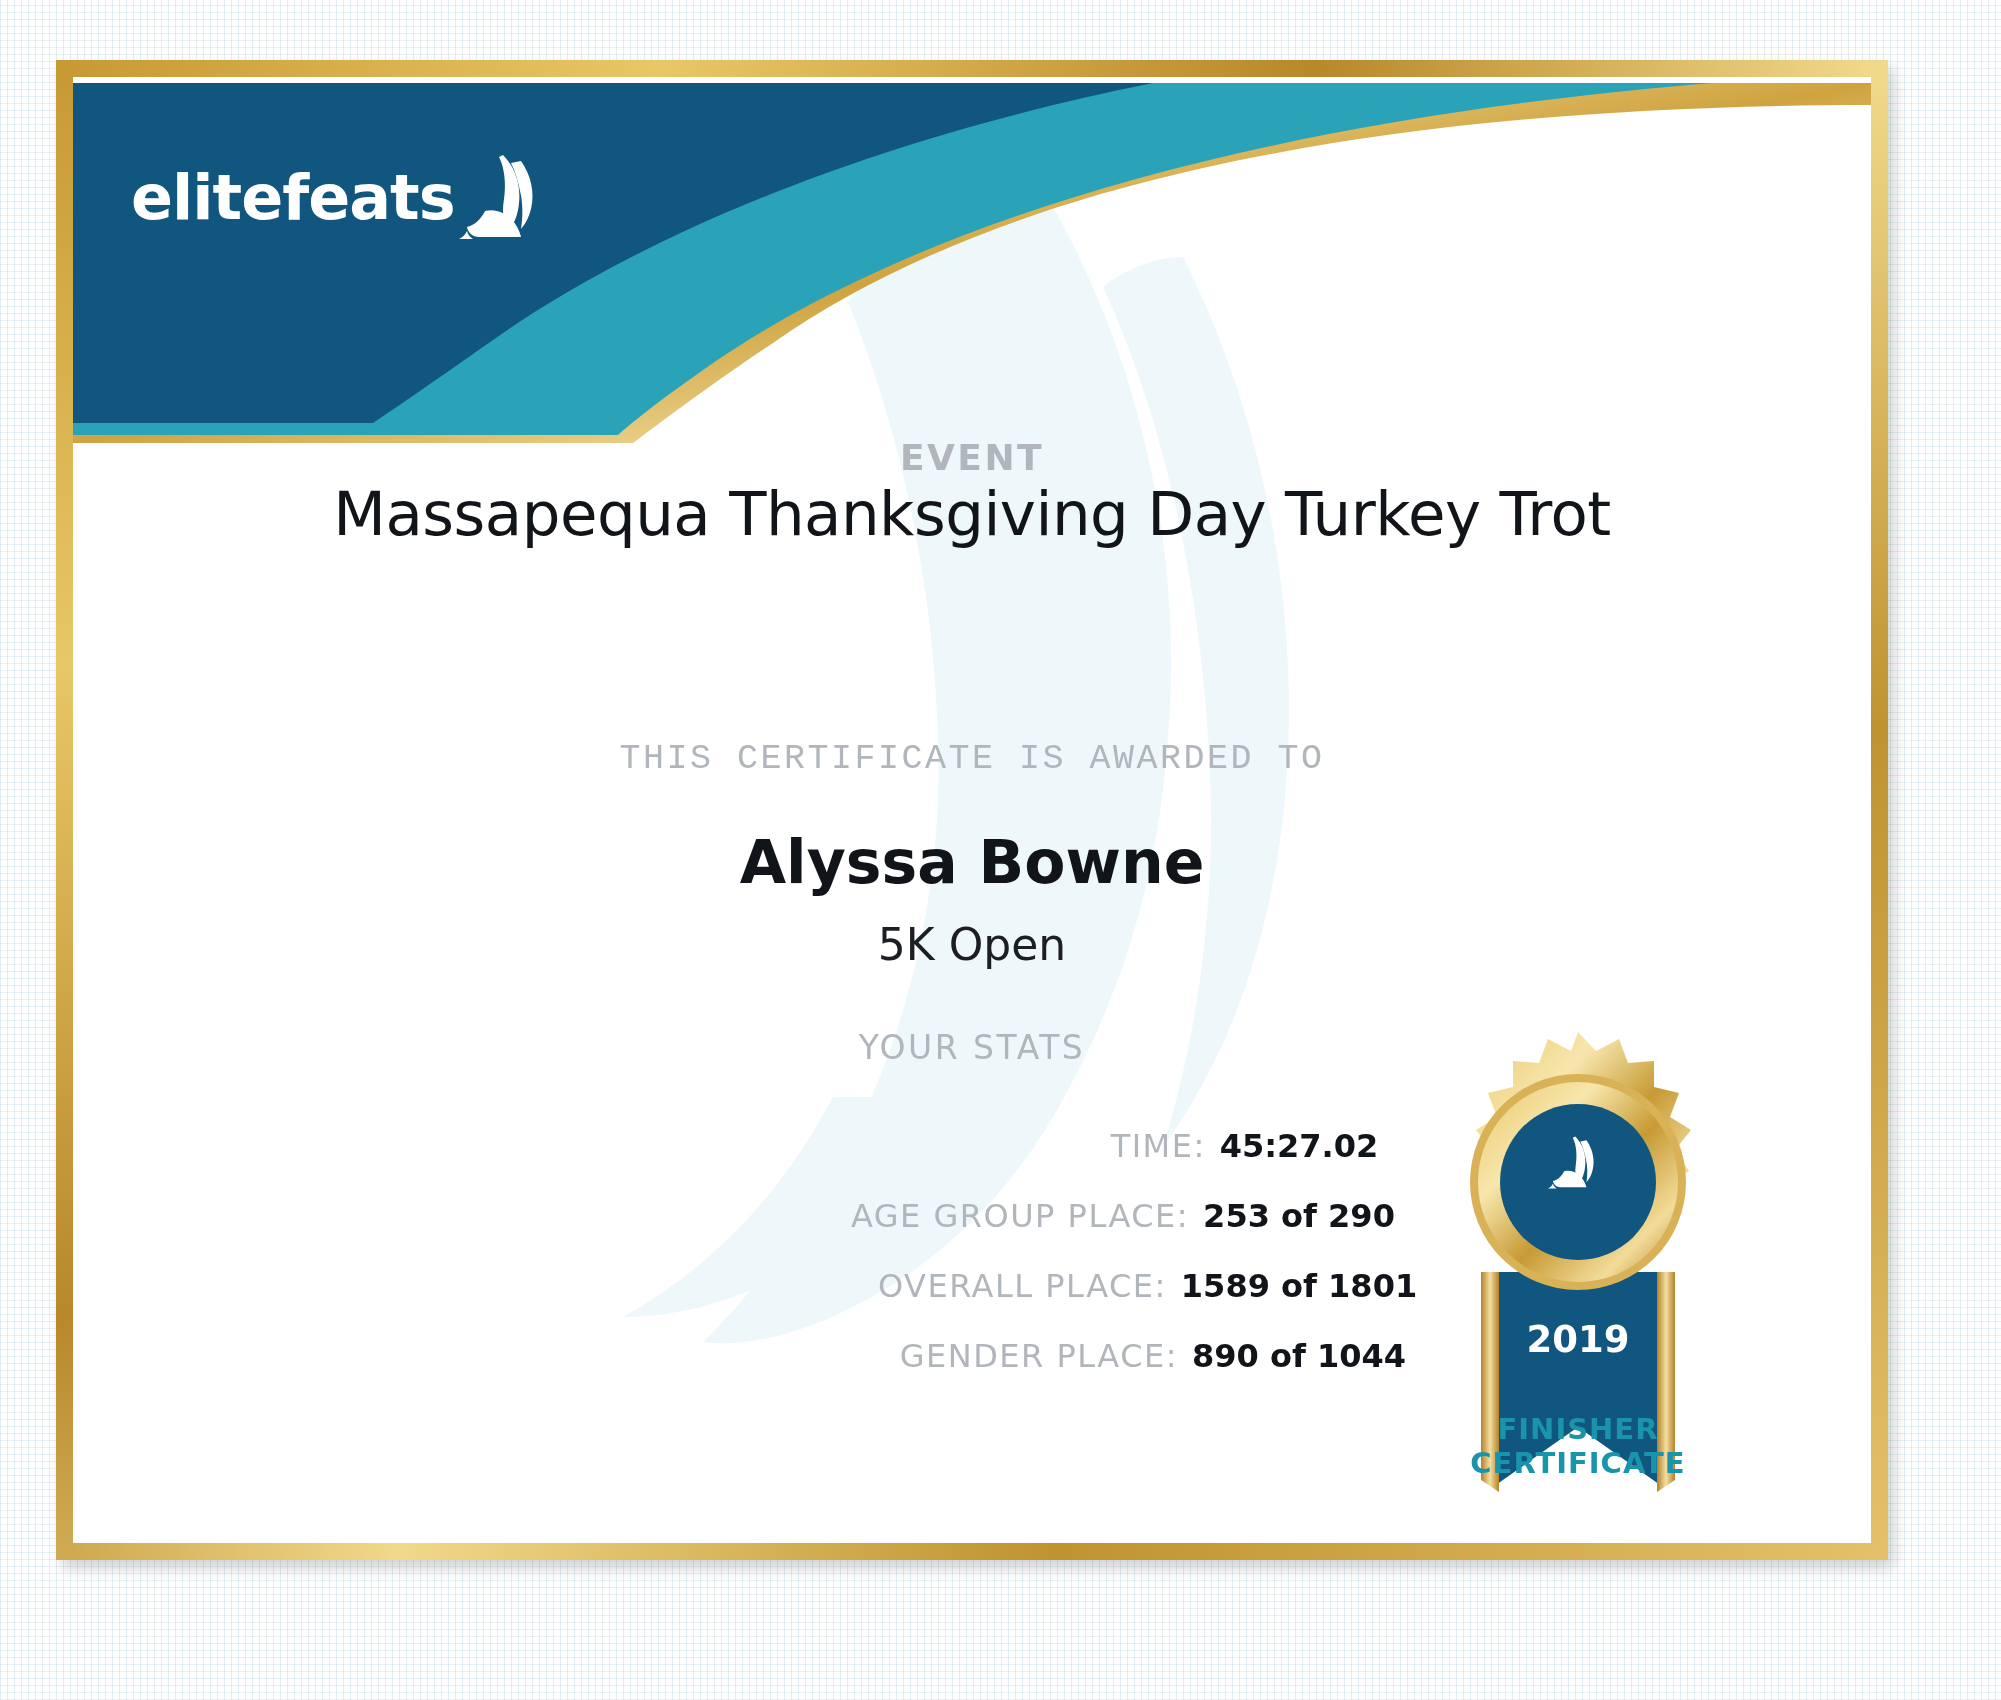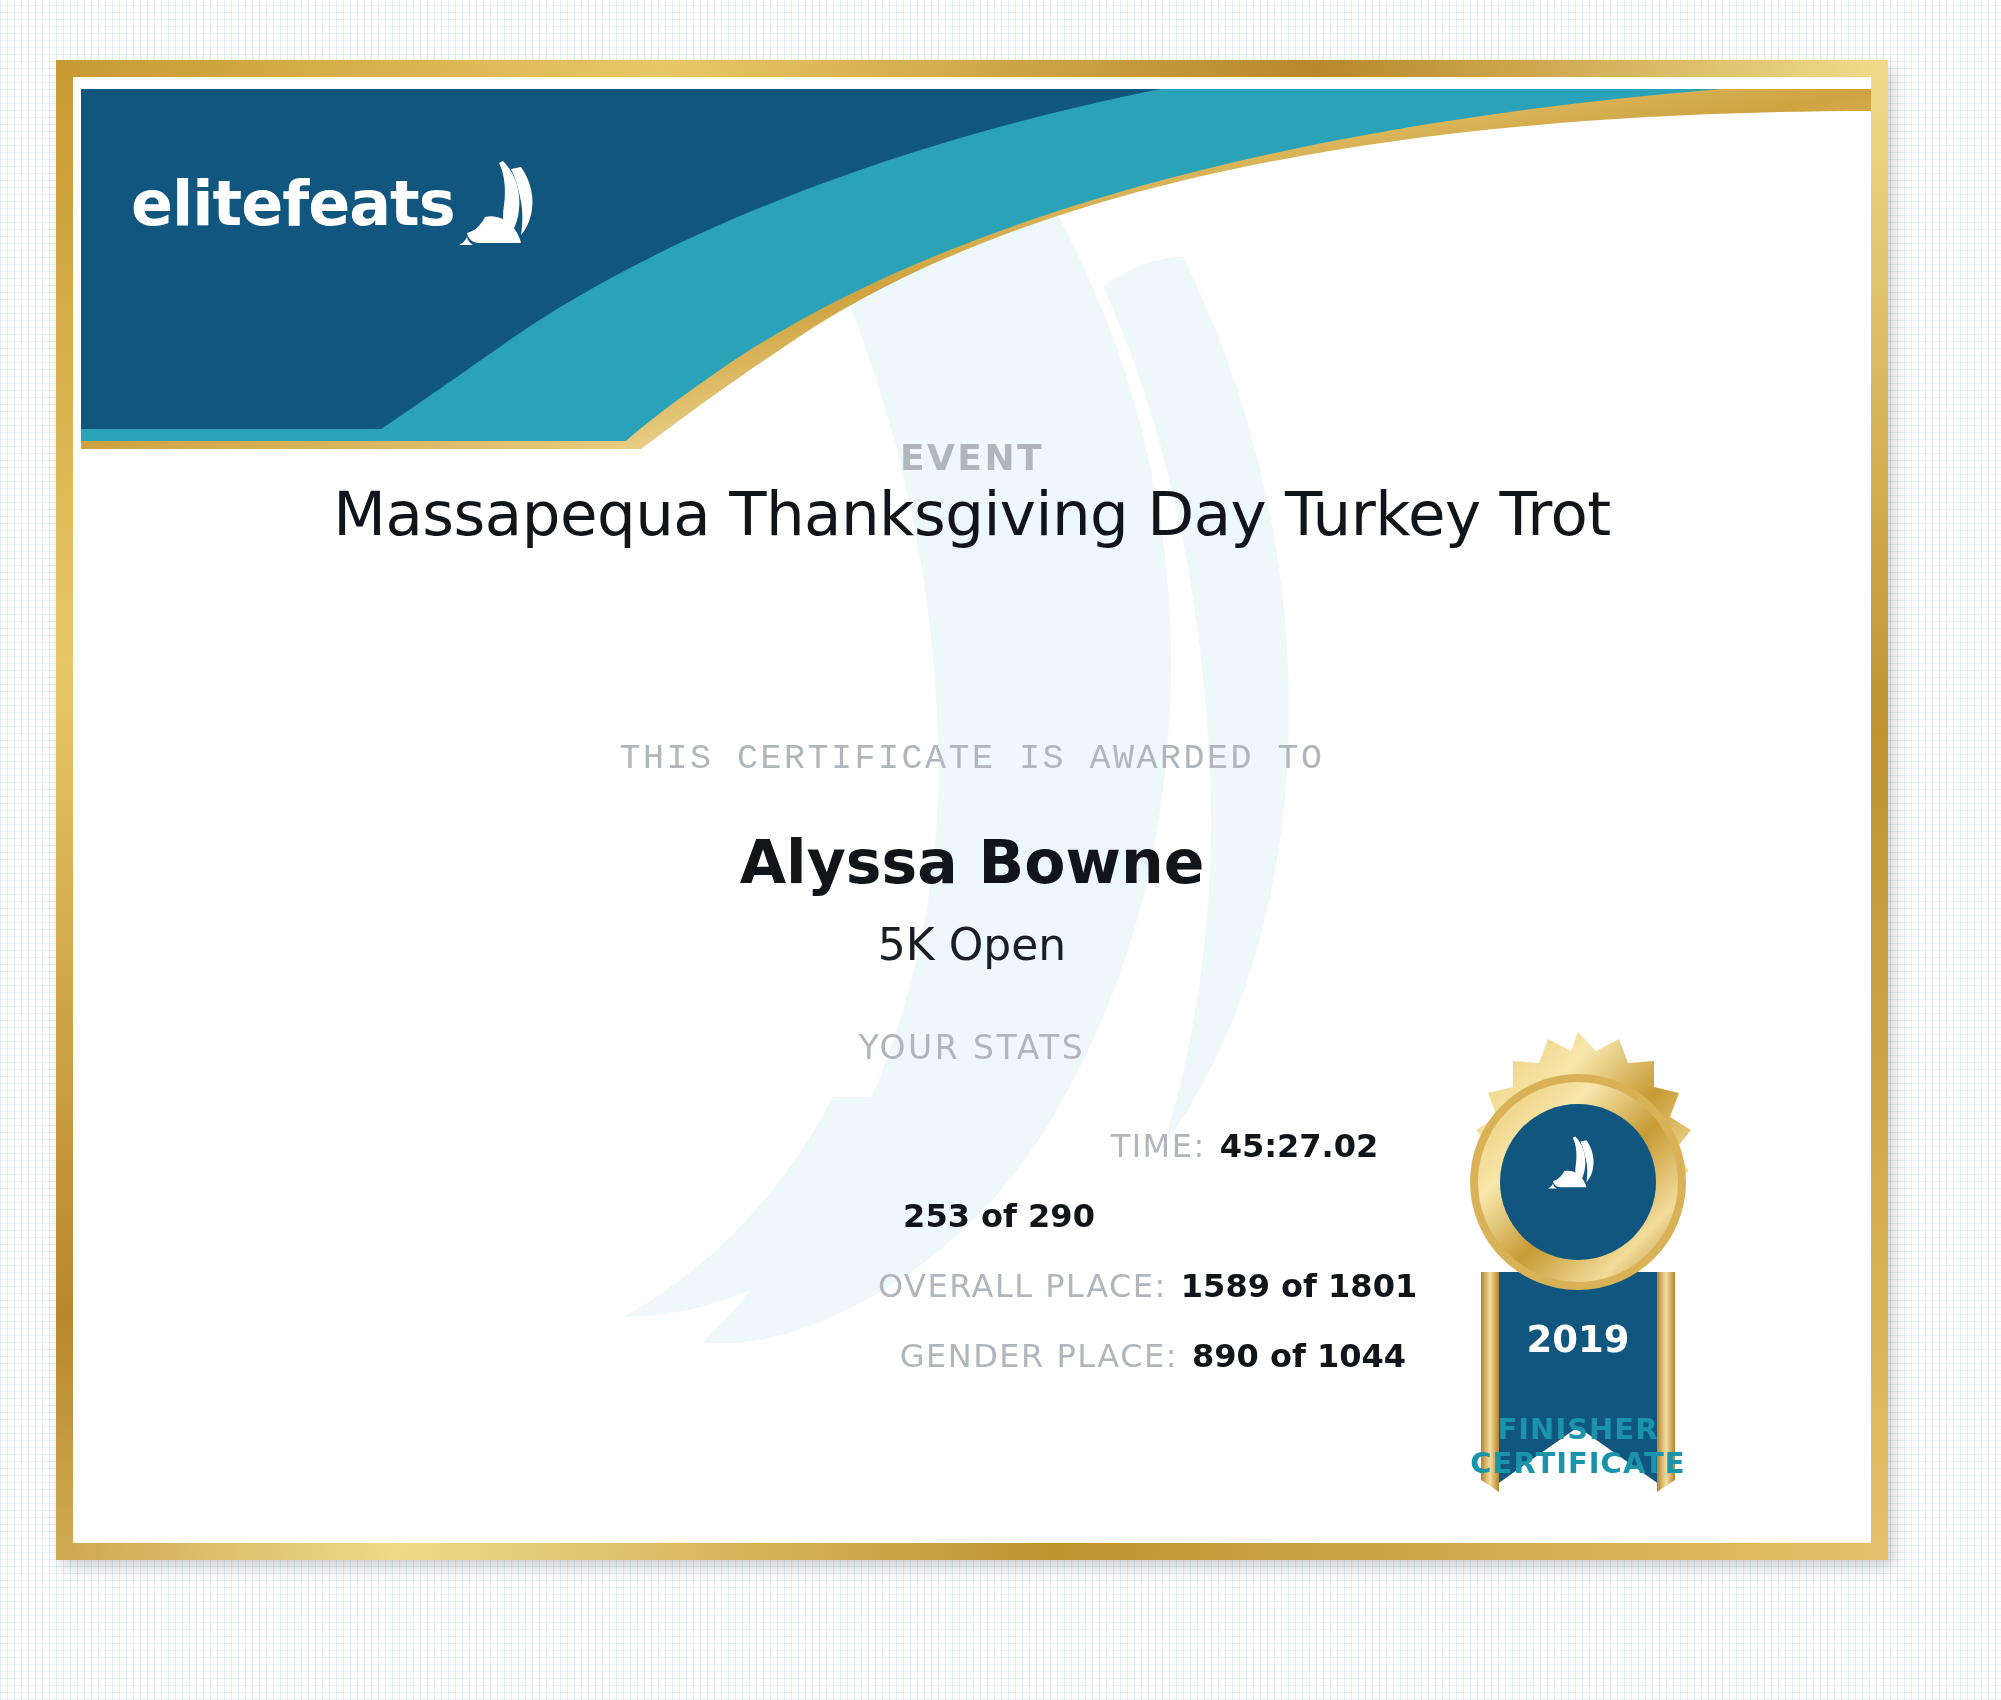--- a/index.html
+++ b/index.html
@@ -64,25 +64,24 @@
     top: 60px;
     width: 900px;
     height: 1300px;
     opacity: 0.5;
     pointer-events: none;
   }
 
   
   .header {
     position: absolute;
-    left: 0; top: 12px;
+    left: 0; top: 6px;
     width: 1798px;
     height: 360px;
     overflow: hidden;
-    padding-left: 8px;
   }
   .logo {
     position: absolute;
     left: 58px;
     top: 68px;
     display: flex;
     align-items: center;
     gap: 4px;
   }
   .logo-text {
@@ -256,20 +255,21 @@
       <div class="division">5K Open</div>
 
       <div class="stats-label">YOUR STATS</div>
 
       <div class="stats">
         <div class="stat-row">
           <div class="stat-key">TIME:</div>
           <div class="stat-val">45:27.02</div>
         </div>
         <div class="stat-row">
+          <div class="stat-key">AGE GROUP PLACE:</div>
           <div class="stat-val">253 of 290</div>
         </div>
         <div class="stat-row">
           <div class="stat-key">OVERALL PLACE:</div>
           <div class="stat-val">1589 of 1801</div>
         </div>
         <div class="stat-row">
           <div class="stat-key">GENDER PLACE:</div>
           <div class="stat-val">890 of 1044</div>
         </div>

